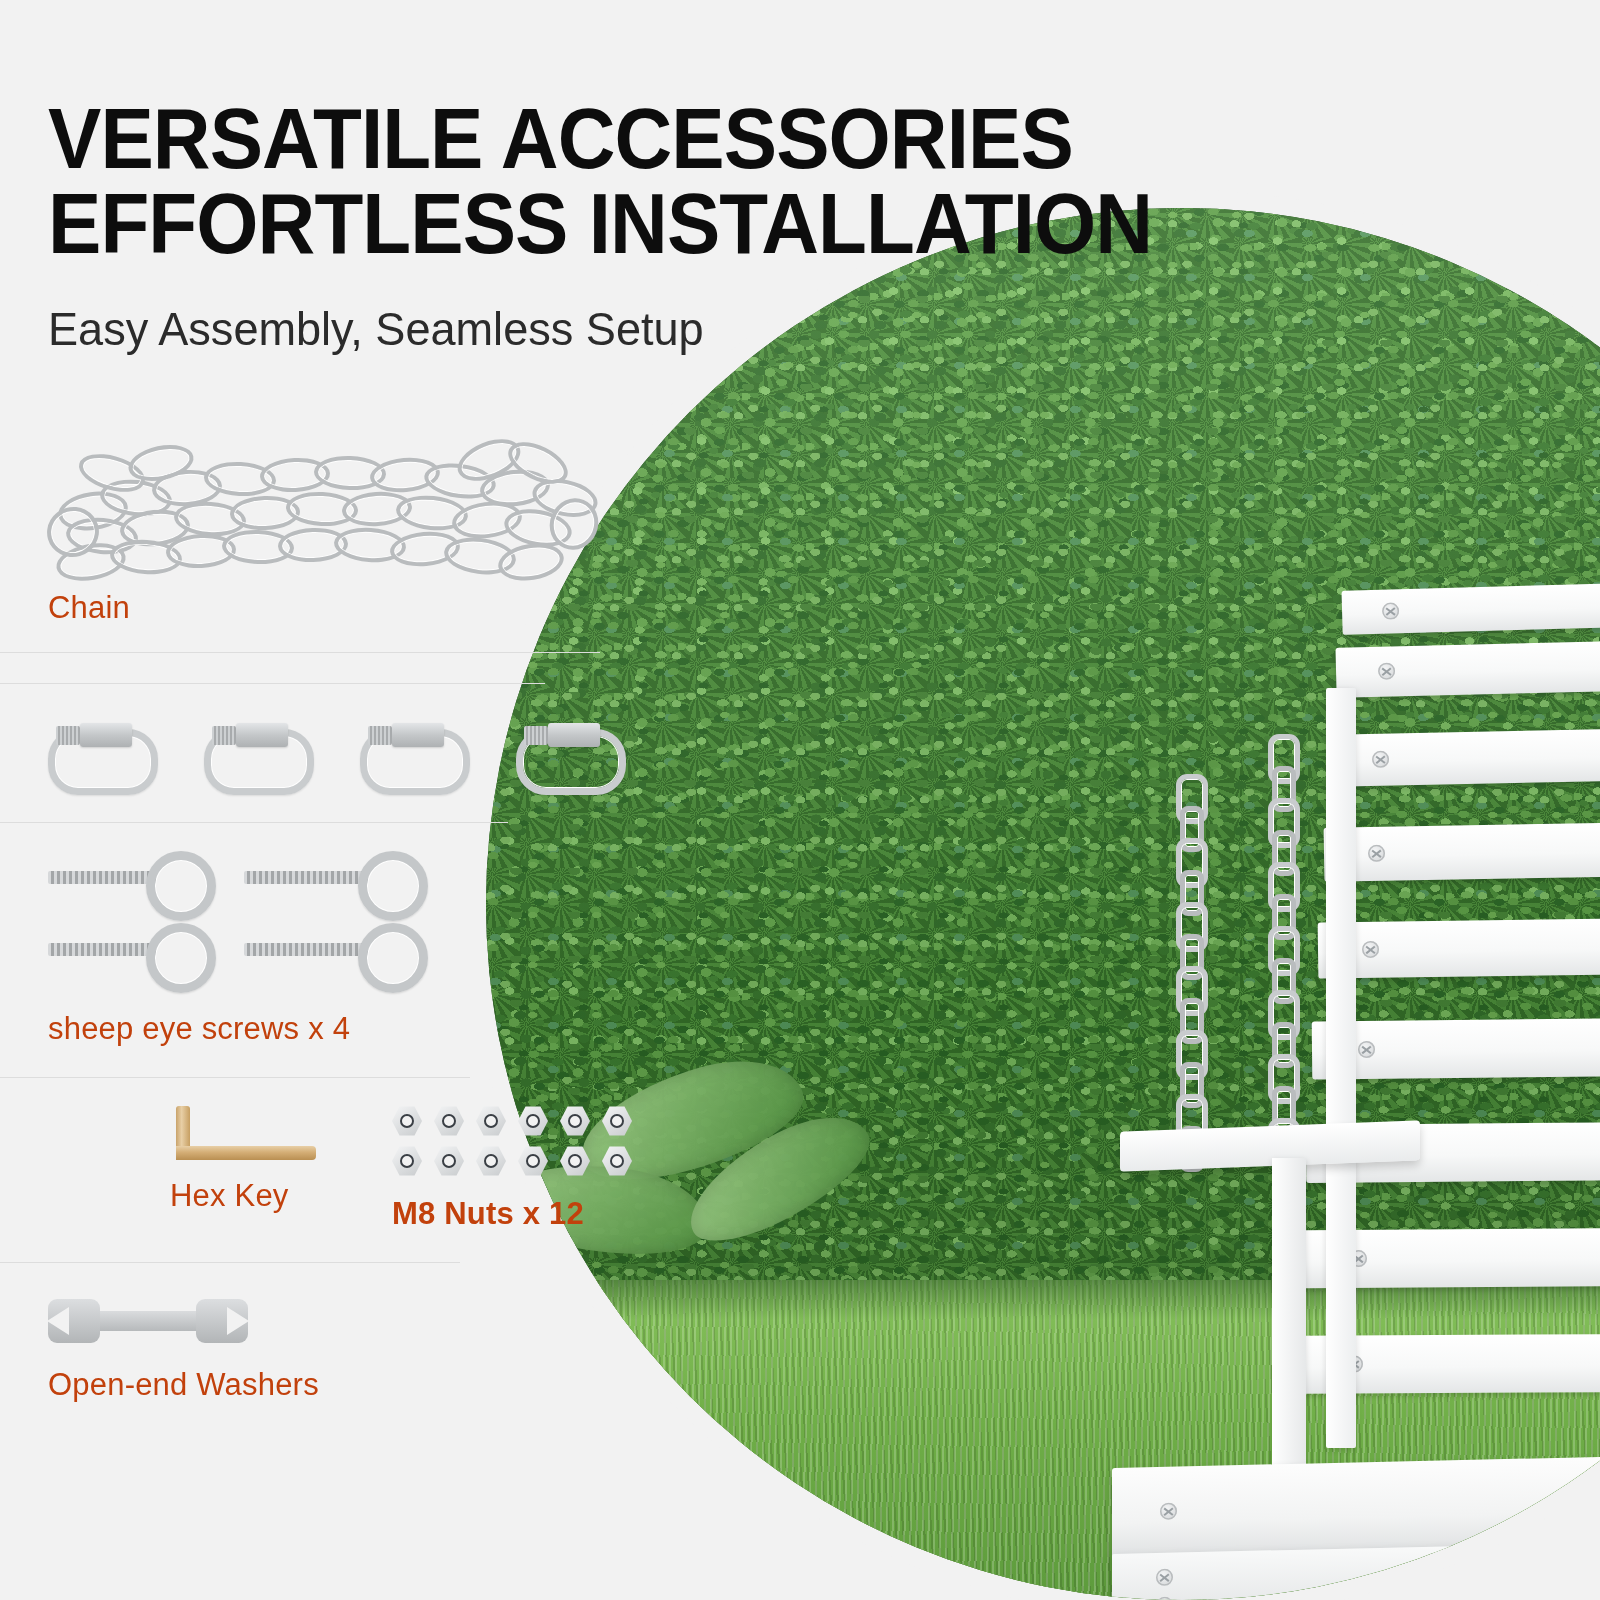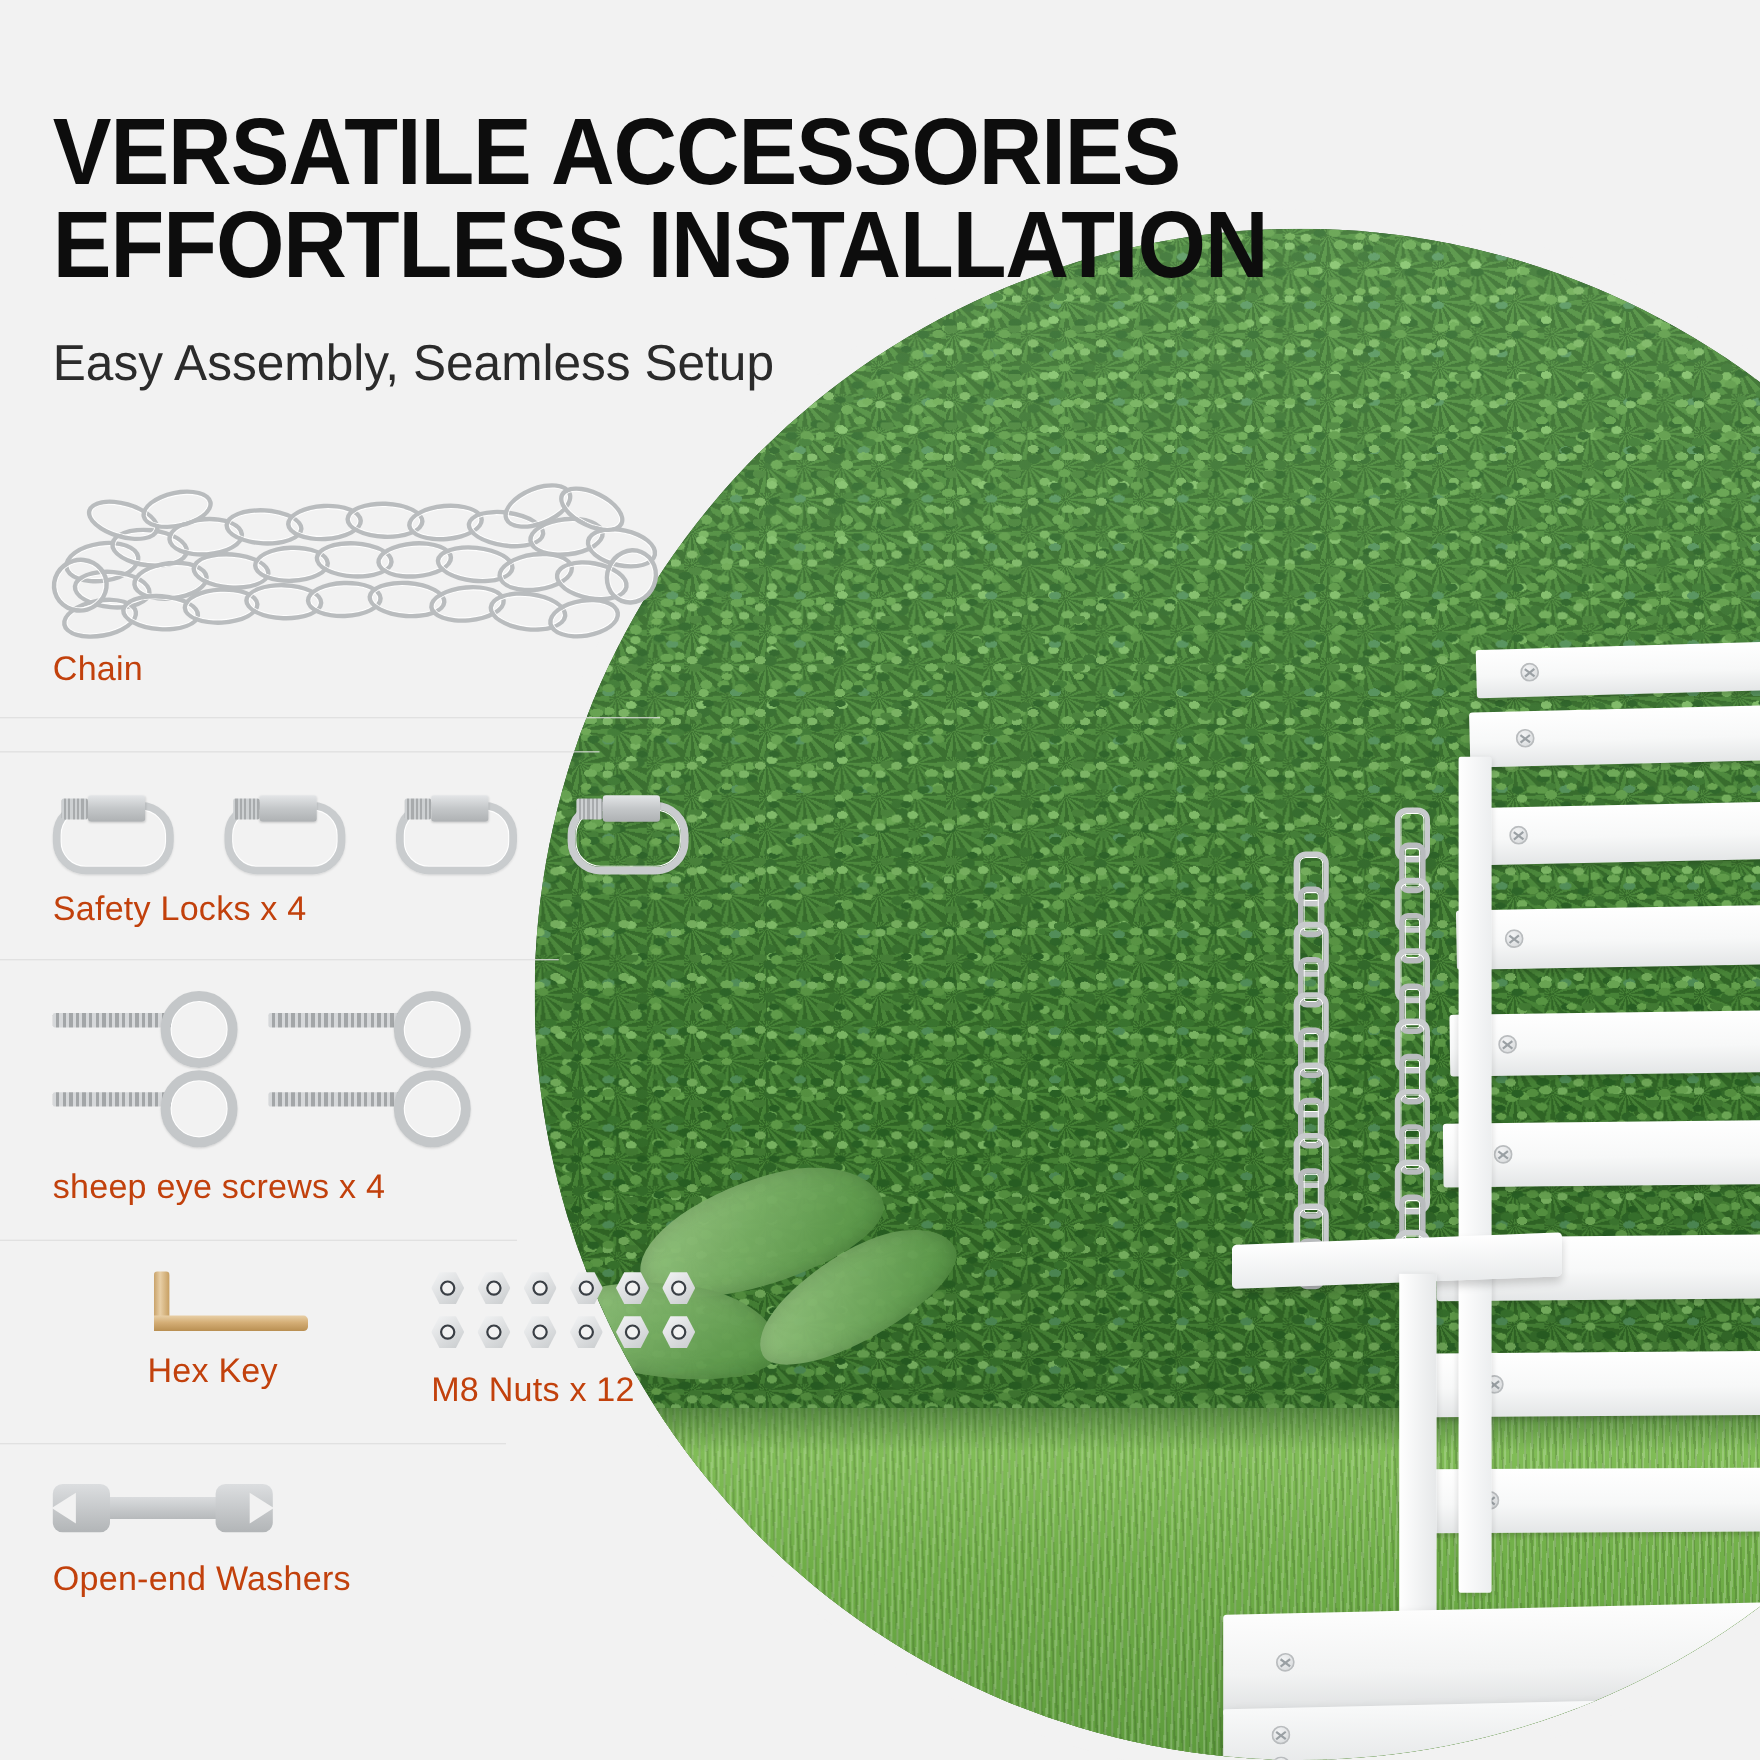--- a/index.html
+++ b/index.html
@@ -281,21 +281,21 @@
   }
   .wr-head.right::after {
     right: -1px;
     border-left: 22px solid #f2f2f2;
   }
   .two-col {
     display: flex;
     align-items: flex-start;
     justify-content: flex-end;
   }
-  .two-col > .col-b { margin-left: 108px; }
+  .two-col > .col-b { margin-left: 72px; font-weight: bold; }
 
   
   #photo-panel {
     position: absolute;
     left: 486px;
     top: 208px;
     width: 1392px;
     height: 1392px;
     border-radius: 50%;
     overflow: hidden;
@@ -712,21 +712,20 @@
           <div class="ql-body"></div>
             <div class="ql-sleeve"></div>
             <div class="ql-thread"></div>
         </div>
         <div class="quicklink">
           <div class="ql-body"></div>
             <div class="ql-sleeve"></div>
             <div class="ql-thread"></div>
         </div>
       </div>
-      <div class="acc-label" style="margin-top:14px;">Safety Locks x 4</div>
     </div>
     <div class="acc-divider shorter" style="margin-top:28px;"></div>
 
     <div class="acc-row" style="padding-top:28px;">
       <div class="acc-art eyescrew-grid">
         <div class="eyescrew" style="left:0px;top:0px;">
           <div class="es-shank"></div>
             <div class="es-eye"></div>
         </div>
         <div class="eyescrew" style="left:196px;top:0px;">

